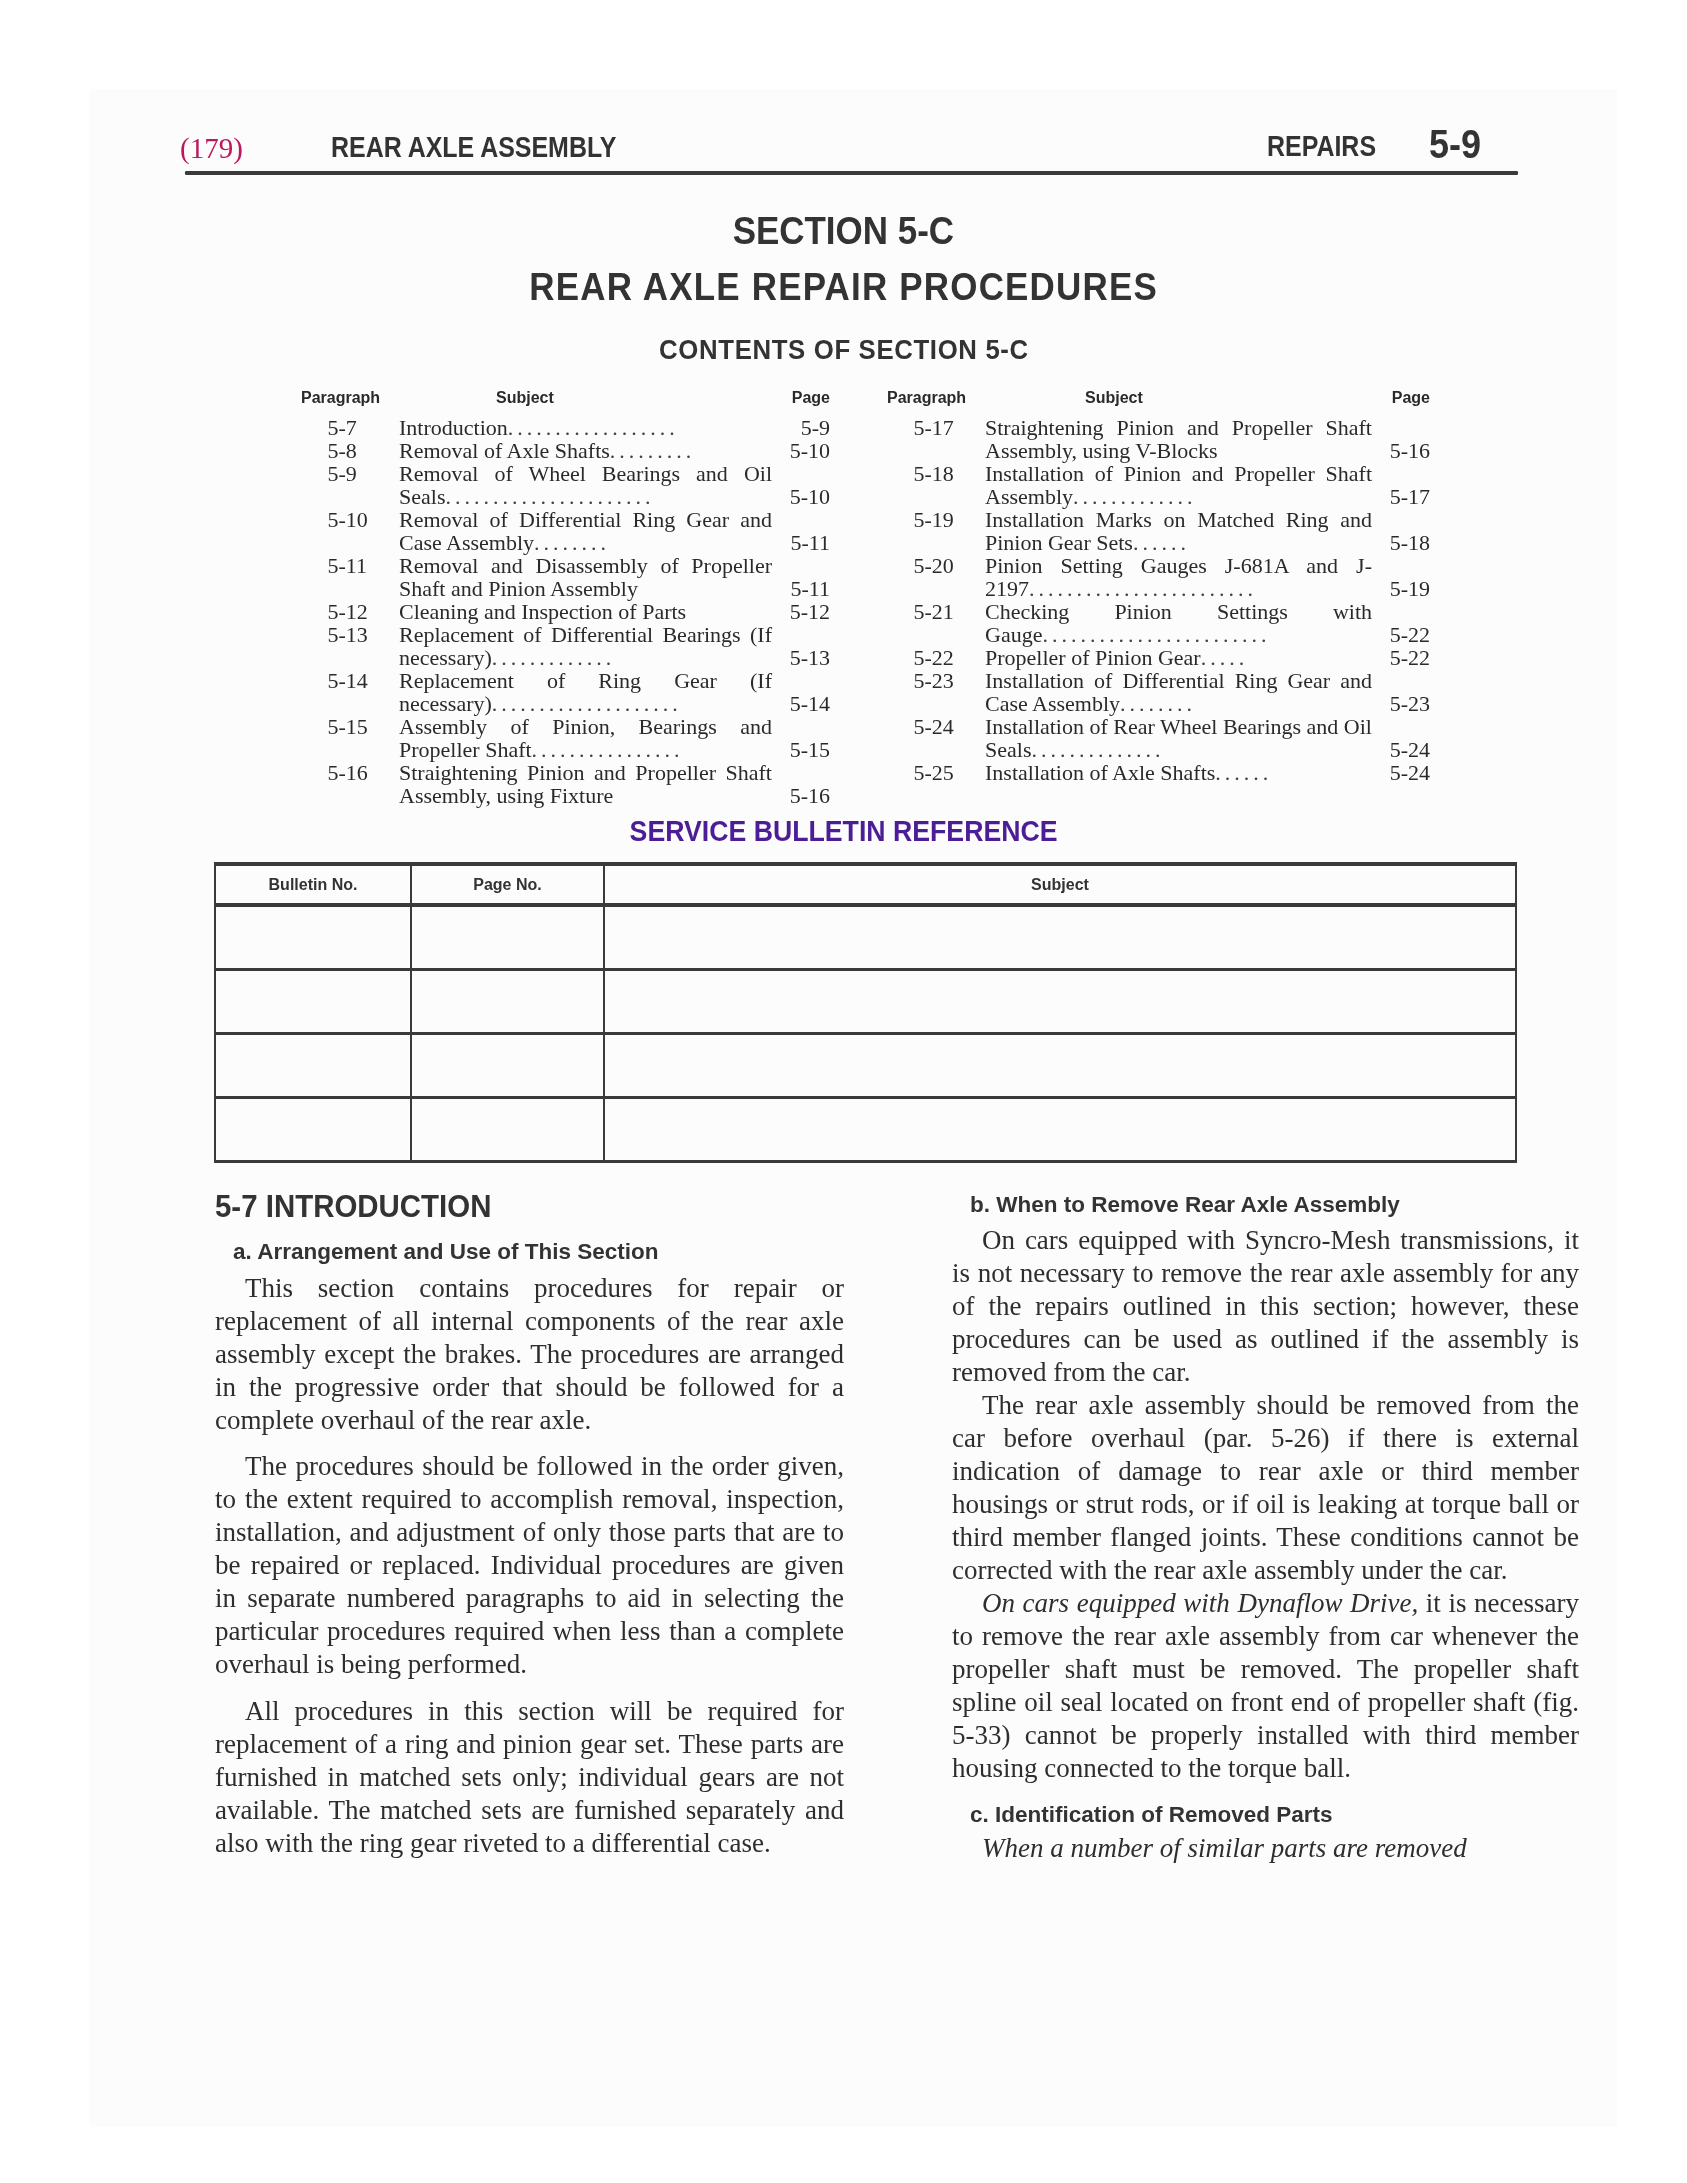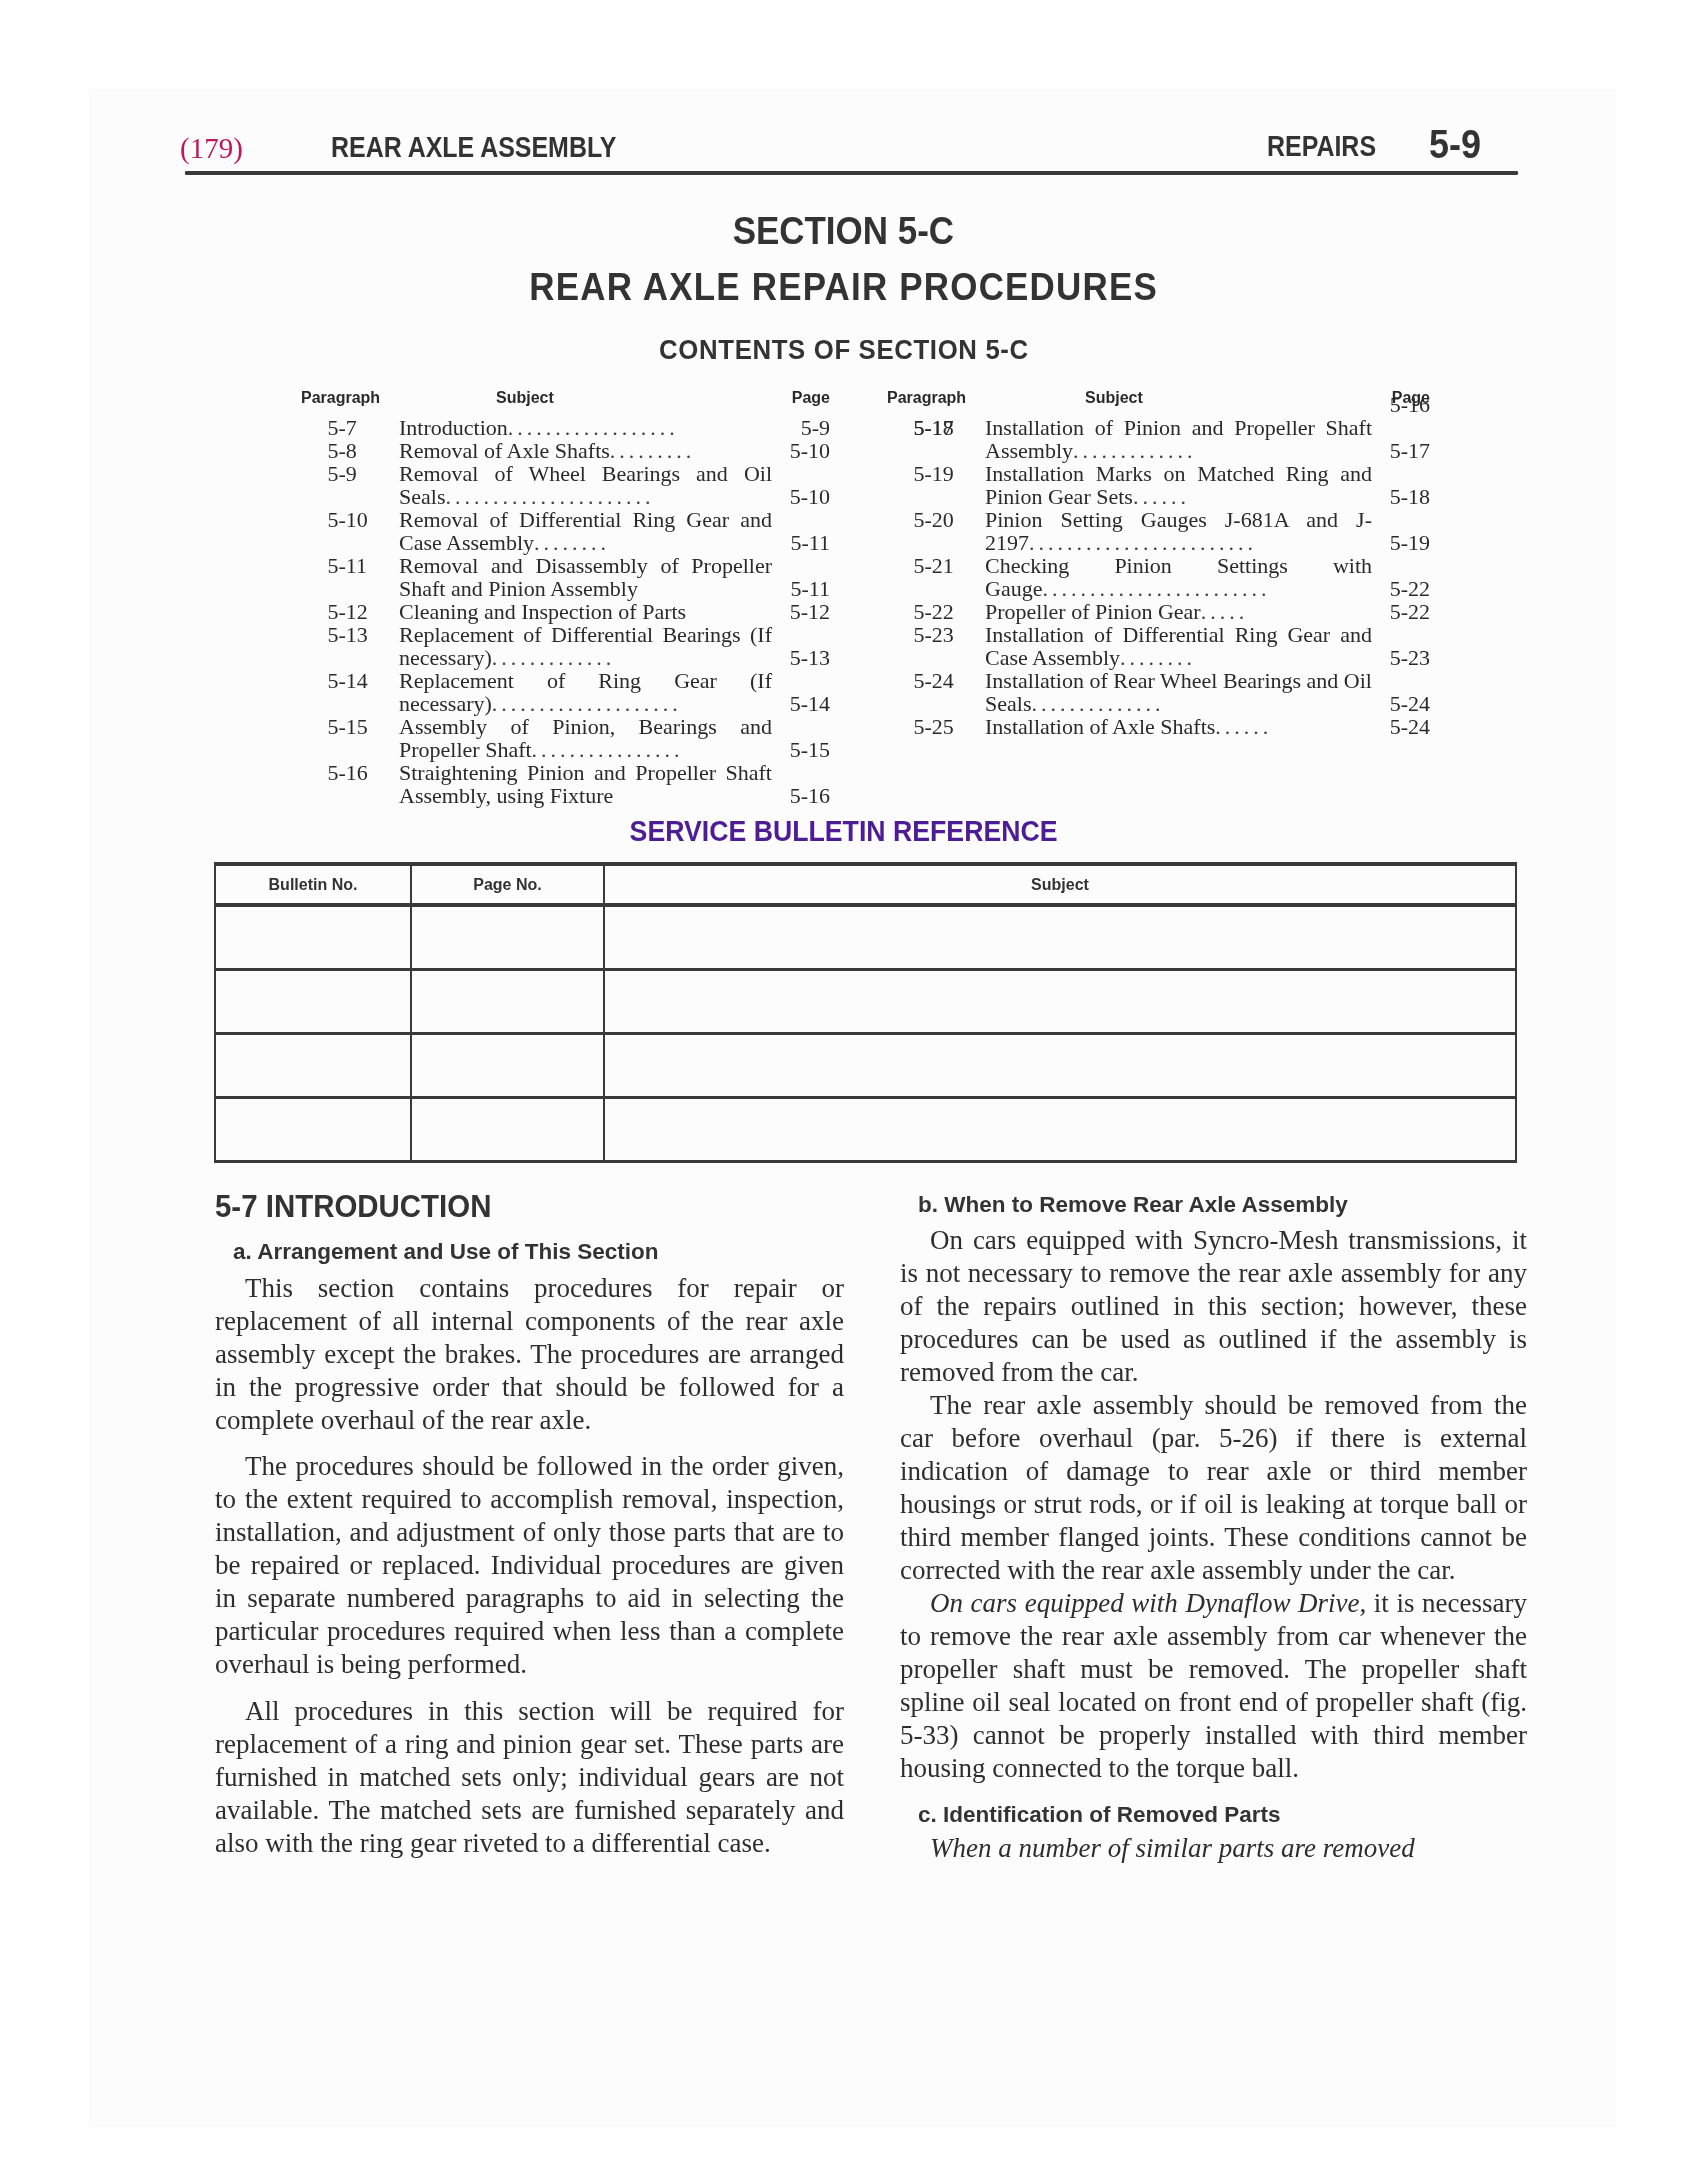--- a/index.html
+++ b/index.html
@@ -48,21 +48,21 @@
   .sbt { position: absolute; left: 214px; top: 862px; width: 1303px; border-collapse: collapse; border-radius: 14px; }
   .sbt td, .sbt th { border: 2px solid #3a3a3a; padding: 0; }
   .sbt th { height: 37px; font-family: "Liberation Sans", sans-serif; font-weight: bold; font-size: 16px; color:#333; }
   .sbt tr.header th { border-bottom-width: 4px; border-top-width: 4px; }
   .sbt td { height: 61px; }
   .sbt tr.body td { border-bottom-width: 3.3px; }
 
   
   .col { position: absolute; font-size: 27px; line-height: 33px; color: #2e2e2e; }
   .col-left { left: 215px; top: 1186px; width: 629px; }
-  .col-right { left: 900px; top: 1189px; width: 627px; }
+  .col-right { left: 952px; top: 1189px; width: 627px; }
   .col p { margin: 0; text-align: justify; text-indent: 30px; }
   .col p + p { }
   .gap { height: 13.2px; }
   .h-intro { font-family: "Liberation Sans", sans-serif; font-weight: bold; font-size: 32px; line-height: 41px; color:#333; display:inline-block; transform: scaleX(0.92); transform-origin:left top; }
   .sub { font-family: "Liberation Sans", sans-serif; font-weight: bold; font-size: 22.5px; line-height: 32px; color:#333; margin: 0; }
   .sub.indent { padding-left: 18px; }
   .it { font-style: italic; }
 </style>
 </head>
 <body>
@@ -141,20 +141,21 @@
 
 <div class="toc toc-right">
   <div class="toc-head sans">
     <span class="p">Paragraph</span>
     <span class="s" style="left:198px">Subject</span>
     <span class="g">Page</span>
   </div>
   <div id="toc-right-rows">
       <div class="toc-row">
         <span class="num">5-17</span>
+        <div class="subj"><span>Straightening Pinion and Propeller Shaft Assembly, using V-Blocks</span><span class="dots"></span></div>
         <span class="pg">5-16</span>
       </div>
       <div class="toc-row">
         <span class="num">5-18</span>
         <div class="subj"><span>Installation of Pinion and Propeller Shaft Assembly</span><span class="dots">.............</span></div>
         <span class="pg">5-17</span>
       </div>
       <div class="toc-row">
         <span class="num">5-19</span>
         <div class="subj"><span>Installation Marks on Matched Ring and Pinion Gear Sets</span><span class="dots">......</span></div>

